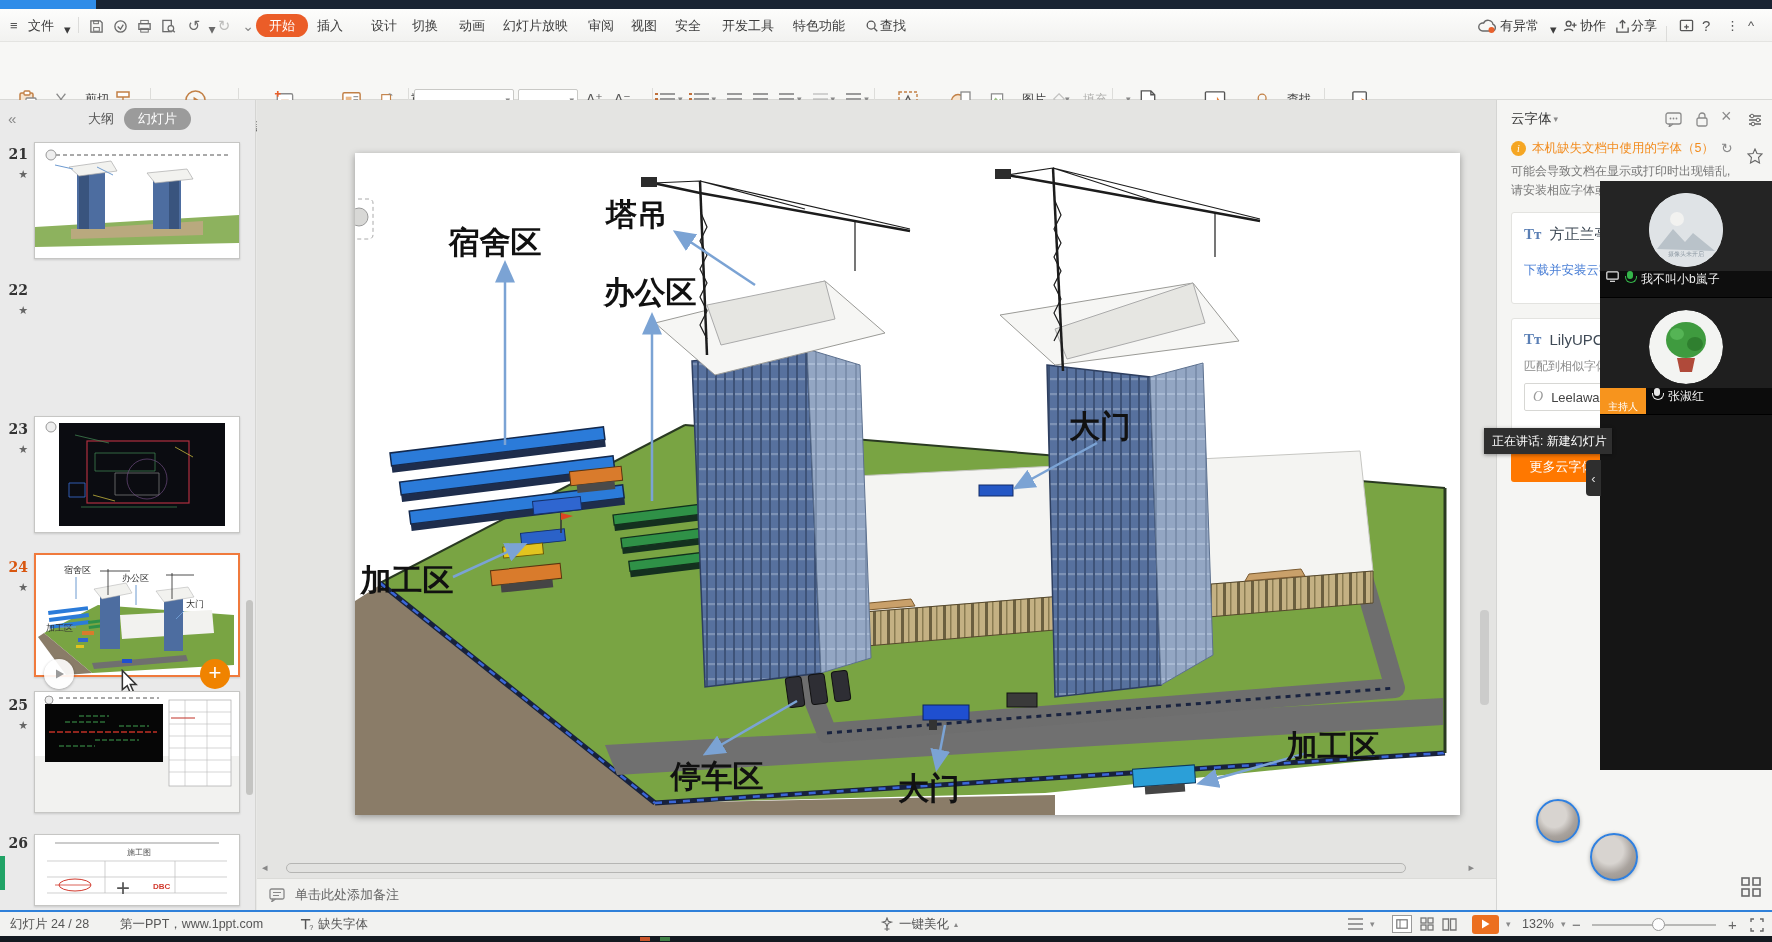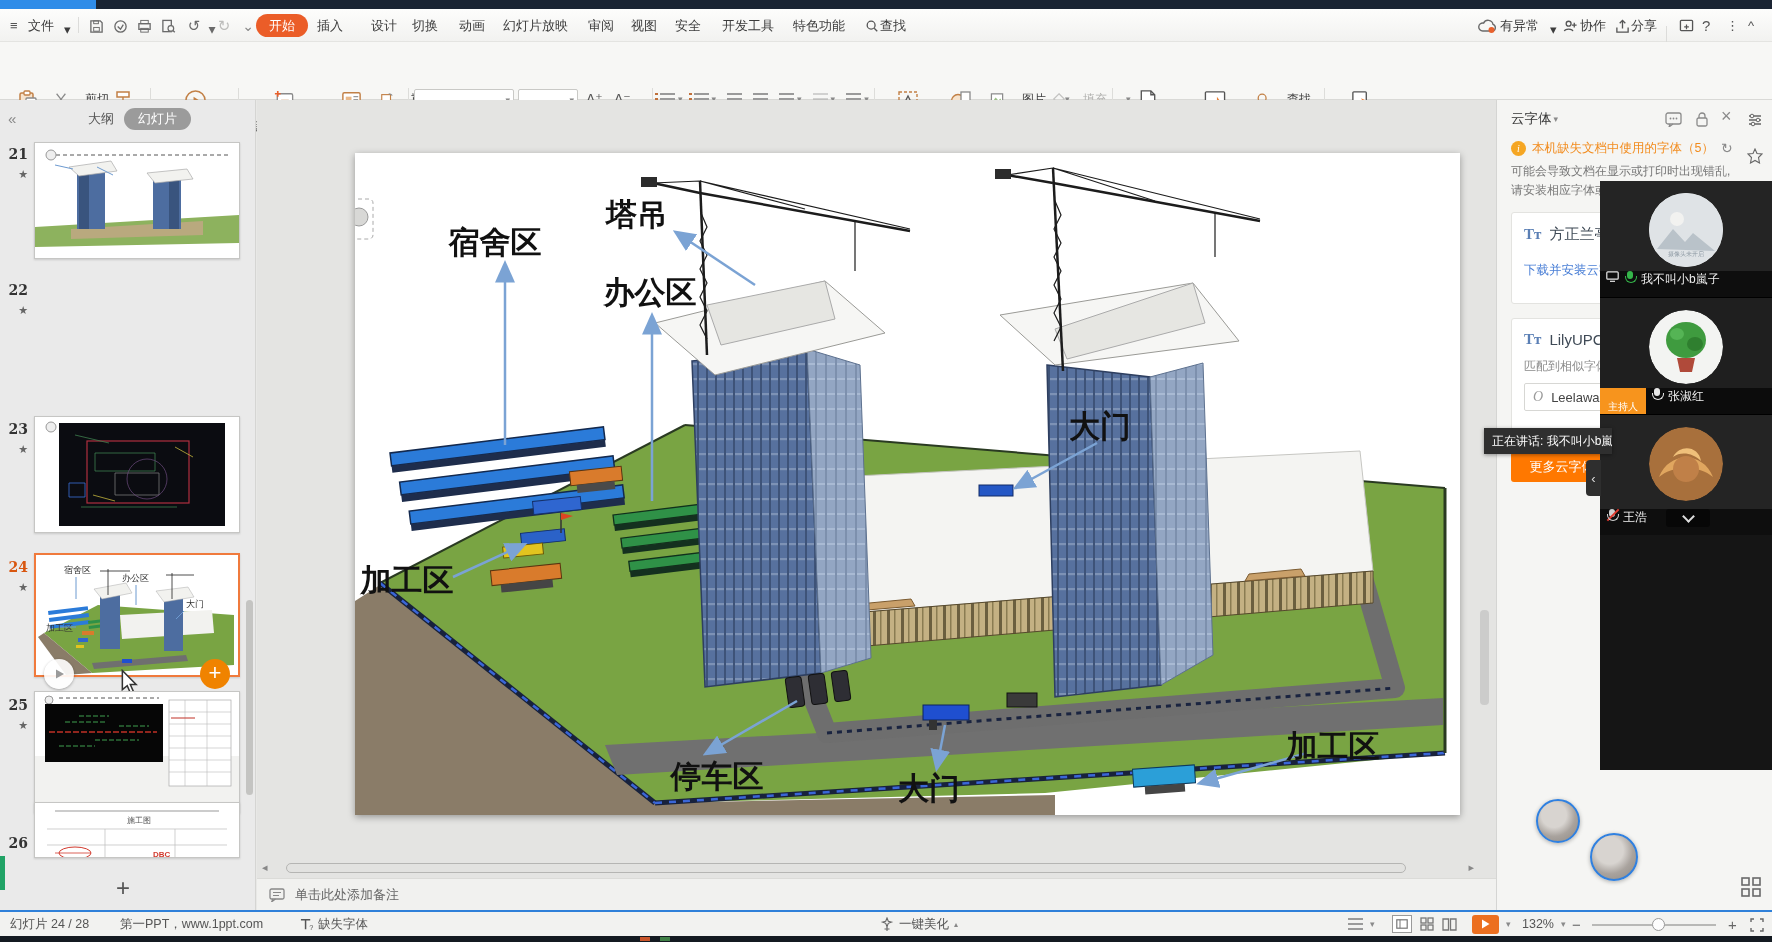--- a/index.html
+++ b/index.html
@@ -510,21 +510,21 @@
         <rect x="10" y="12" width="118" height="58" fill="#060606"></rect>
         <path d="M14 40h108" stroke="#c03026" stroke-width="1.5" stroke-dasharray="6 2"></path>
         <path d="M30 30h40M44 24h30M60 48h44M24 54h36M84 34h30" stroke="#3f9f4e" stroke-width="1" stroke-dasharray="5 2"></path>
         <rect x="134" y="8" width="62" height="86" fill="#fff" stroke="#aaa" stroke-width=".7"></rect>
         <path d="M134 20h62M134 32h62M134 44h62M134 56h62M134 68h62M134 80h62M150 8v86M172 8v86" stroke="#bbb" stroke-width=".6"></path>
         <path d="M136 26h24" stroke="#c03026" stroke-width="1"></path>
       </svg>
   </div>
 
   <span class="snum" style="top:735px">26</span>
-  <div class="thumb" style="top:702px;height:56px;overflow:hidden">
+  <div class="thumb" style="top:734px;height:72px;overflow:hidden">
     <svg width="204" height="100" viewBox="0 0 204 100">
         <rect width="204" height="100" fill="#fff"></rect>
         <path d="M20 8h164" stroke="#999" stroke-width="1"></path>
         <text x="92" y="20" font-size="8" fill="#555">施工图</text>
         <path d="M12 26h180M12 42h180M12 58h180M70 26v32M140 26v32" stroke="#bbb" stroke-width=".7"></path>
         <ellipse cx="40" cy="50" rx="16" ry="6" fill="none" stroke="#d23a2e" stroke-width="1"></ellipse>
         <text x="118" y="54" font-size="8" fill="#d23a2e" font-weight="bold">DBC</text>
         <path d="M20 50h36" stroke="#d23a2e" stroke-width=".8"></path>
         <text x="128" y="84" font-size="7" fill="#d23a2e" font-weight="bold">PaperTime</text>
         <path d="M12 74h180M12 90h180" stroke="#ddd" stroke-width=".7"></path>
@@ -809,42 +809,23 @@
           <ellipse cx="46" cy="34" rx="8" ry="7" fill="#2f7f2f"></ellipse>
           <path d="M28 48h18l-3 14H31z" fill="#b04a3a"></path>
         </svg>
     </div>
     <div class="tlabel">
       <span class="badge">主持人</span>
       <span class="mic on" style="--mc:#e8e8e8"></span>
       <span>张淑红</span>
     </div>
   </div>
-  <div class="tile" style="background:#242424;height:120px;border-bottom:none">
-    <div class="av">
-      <svg width="74" height="74" viewBox="0 0 74 74">
-          <circle cx="37" cy="37" r="37" fill="#a8703c"></circle>
-          <path d="M10 50c10-26 44-26 54 0-14-12-40-12-54 0z" fill="#e0a65f"></path>
-          <path d="M24 30c8-14 26-10 28 4-8-8-20-10-28-4z" fill="#f0c07a"></path>
-          <circle cx="37" cy="42" r="13" fill="#c08048"></circle>
-        </svg>
-    </div>
-    <div class="tlabel">
-      <span class="mic off">
-          <i></i>
-        </span>
-      <span>王浩</span>
-      <span style="margin-left:14px;width:44px;height:18px;background:rgba(0,0,0,.5);border-radius:3px;display:flex;align-items:center;justify-content:center">
-          <i class="chev" style="transform:rotate(-45deg);margin-top:-3px"></i>
-        </span>
-    </div>
-  </div>
 </div>
 
-<div class="abs" id="speaktip">正在讲话: 我不叫小b嵐</div>
+<div class="abs" id="speaktip">正在讲话: 新建幻灯片</div>
 <div class="abs" id="meettab">‹</div>
 
 <div class="babyav" style="left:1536px;top:799px;width:44px;height:44px"></div>
 <div class="babyav" style="left:1590px;top:833px;width:48px;height:48px"></div>
 <svg class="abs" style="left:1740px;top:876px;z-index:70" width="22" height="22" viewBox="0 0 22 22">
     <g fill="none" stroke="#6a6a6a" stroke-width="1.6">
       <rect x="2" y="2" width="7" height="7"></rect>
       <rect x="13" y="2" width="7" height="7"></rect>
       <rect x="2" y="13" width="7" height="7"></rect>
       <rect x="13" y="13" width="7" height="7"></rect>

